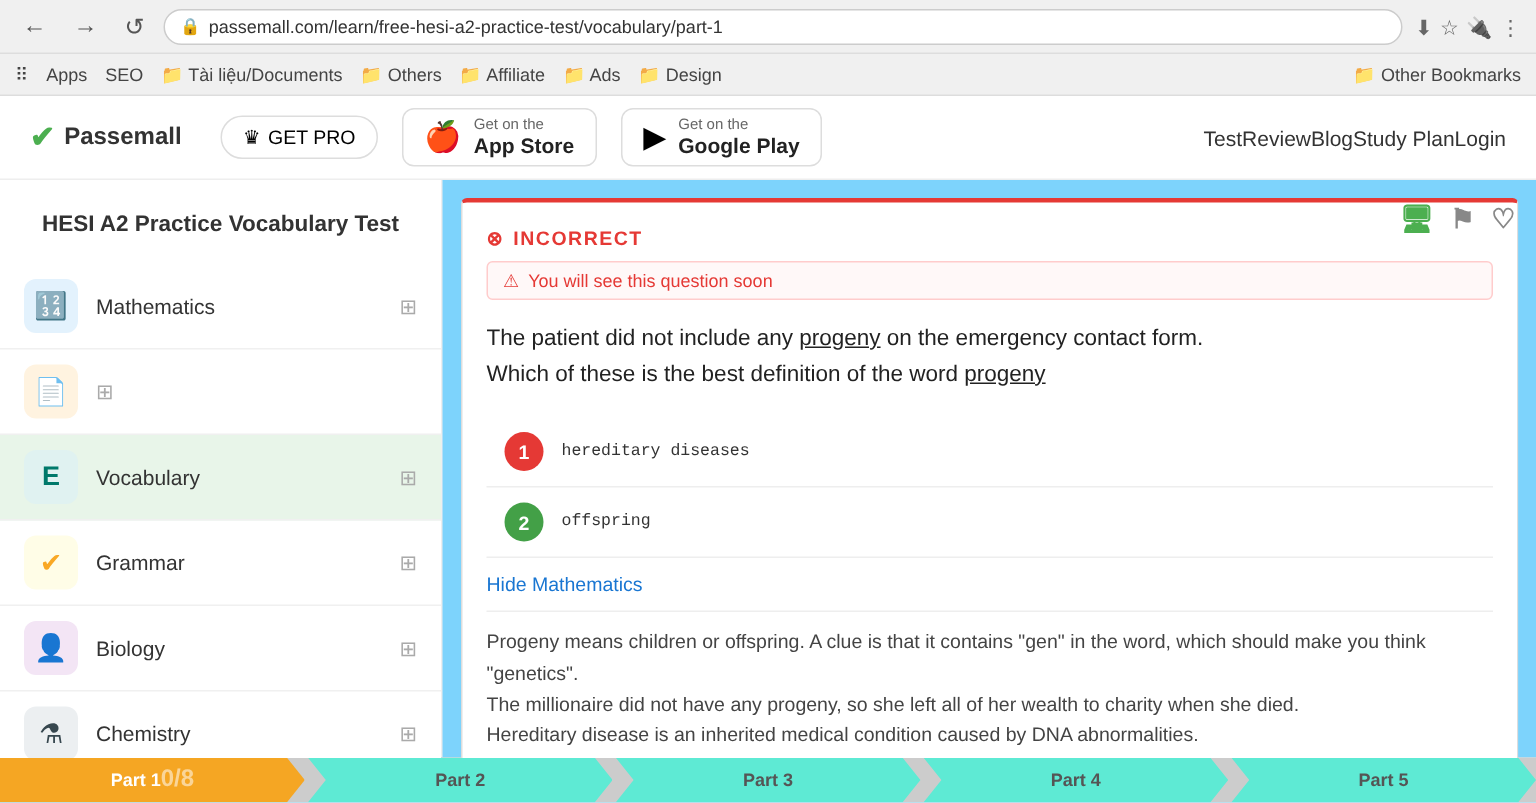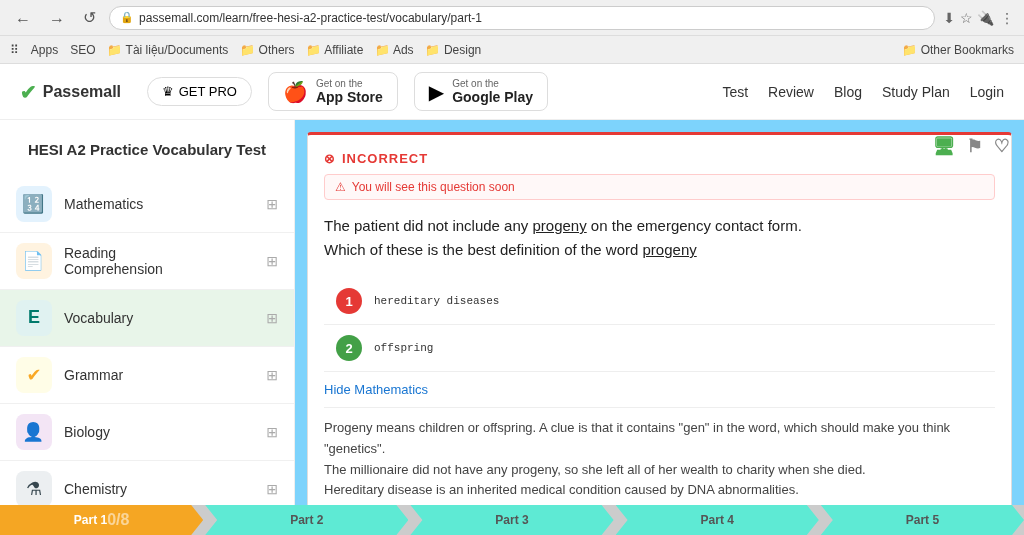--- a/index.html
+++ b/index.html
@@ -82,21 +82,21 @@
       display: flex;
       align-items: center;
       gap: 8px;
       cursor: pointer;
       background: white;
     }
     .store-btn .store-icon { font-size: 20px; }
     .store-btn .store-text { display: flex; flex-direction: column; }
     .store-btn .get-on { font-size: 10px; color: #666; }
     .store-btn .store-name { font-size: 14px; font-weight: bold; color: #222; }
-    .header-nav { display: flex; align-items: flex-start; gap: 20px; margin-left: auto; }
+    .header-nav { display: flex; align-items: flex-start; margin-left: auto; }
     .header-nav a { text-decoration: none; color: #333; font-size: 14px; cursor: pointer; }
 
     
     .main-layout {
       display: flex;
       height: calc(535px - 36px - 28px - 56px - 30px);
       background: #7dd3fc;
     }
 
     
@@ -315,21 +315,20 @@
 
   <div class="sidebar">
     <div class="sidebar-title">HESI A2 Practice Vocabulary Test</div>
     <div class="sidebar-item">
       <div class="sidebar-icon" style="background:#e3f2fd;color:#1565c0;">🔢</div>
       <span class="sidebar-label">Mathematics</span>
       <span class="sidebar-item-action">⊞</span>
     </div>
     <div class="sidebar-item">
       <div class="sidebar-icon" style="background:#fff3e0;color:#e65100;">📄</div>
-      <span class="sidebar-label">Reading<br>Comprehension</span>
       <span class="sidebar-item-action">⊞</span>
     </div>
     <div class="sidebar-item active">
       <div class="sidebar-icon" style="background:#e0f2f1;color:#00796b;font-weight:bold;">E</div>
       <span class="sidebar-label">Vocabulary</span>
       <span class="sidebar-item-action">⊞</span>
     </div>
     <div class="sidebar-item">
       <div class="sidebar-icon" style="background:#fffde7;color:#f9a825;">✔</div>
       <span class="sidebar-label">Grammar</span>

